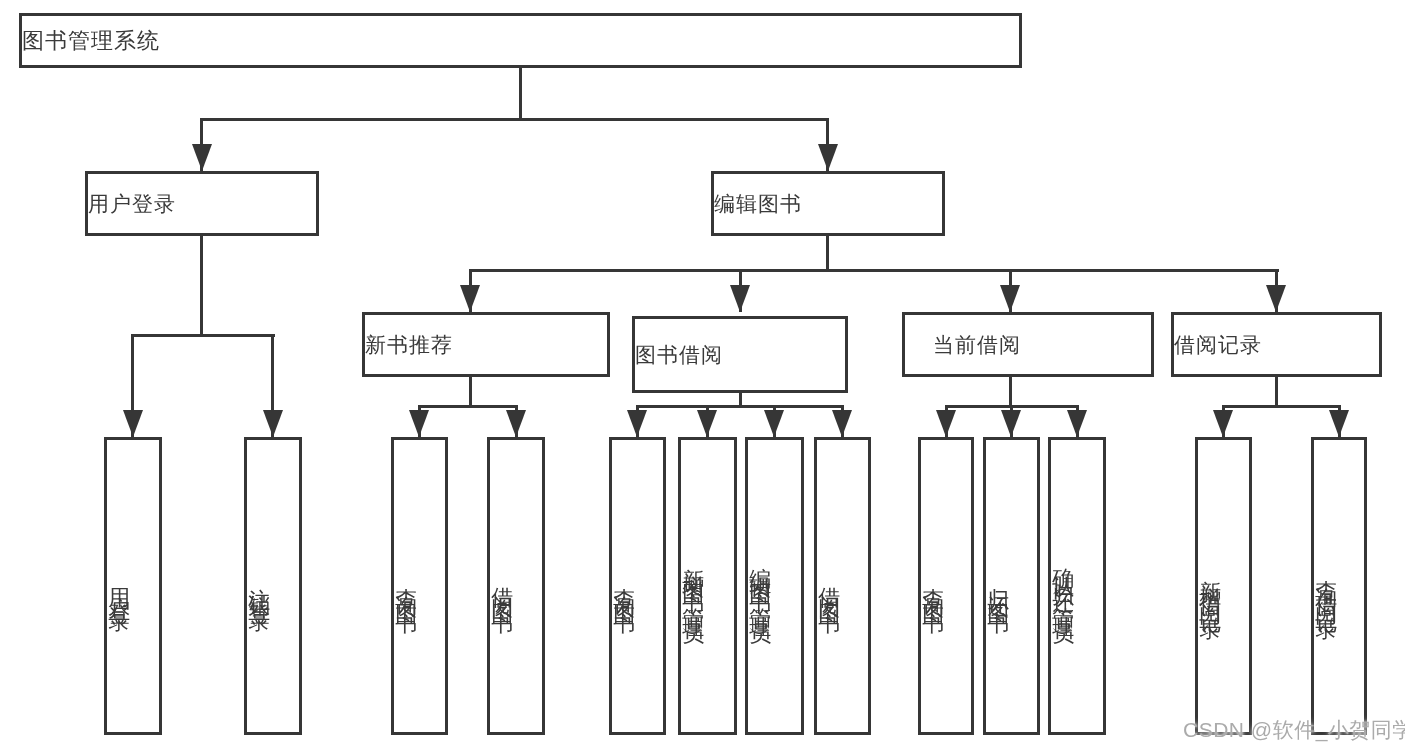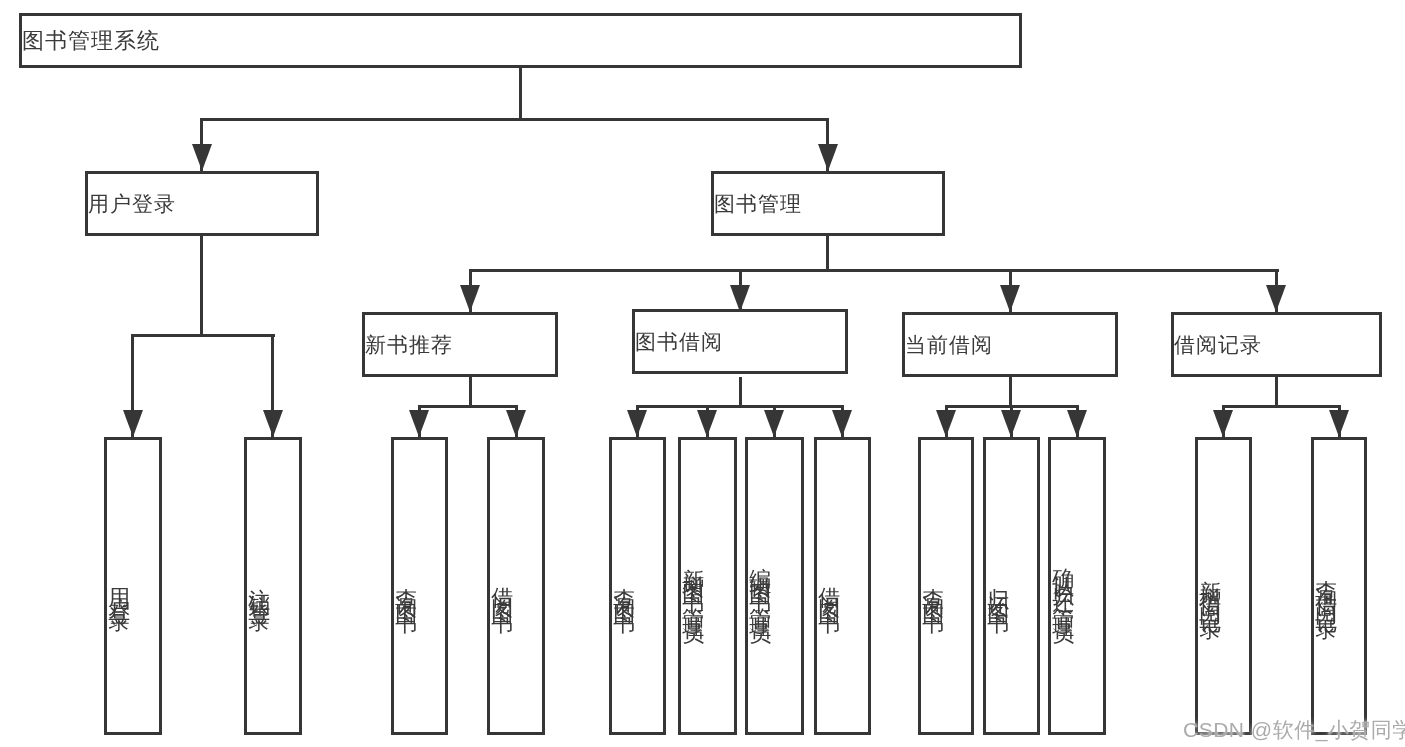--- a/index.html
+++ b/index.html
@@ -122,32 +122,32 @@
 
   <div class="box" style="left:19px;top:13px;width:1003px;height:55px;">
     <span class="hlabel root-label">图书管理系统</span>
   </div>
 
   <div class="box" style="left:85px;top:171px;width:234px;height:65px;">
     <span class="hlabel">用户登录</span>
   </div>
 
   <div class="box" style="left:711px;top:171px;width:234px;height:65px;">
-    <span class="hlabel">图书管理</span>
+    <span class="hlabel">编辑图书</span>
   </div>
 
-  <div class="box" style="left:362px;top:312px;width:196px;height:65px;">
+  <div class="box" style="left:362px;top:312px;width:248px;height:65px;">
     <span class="hlabel">新书推荐</span>
   </div>
 
-  <div class="box" style="left:632px;top:309px;width:216px;height:65px;">
+  <div class="box" style="left:632px;top:316px;width:216px;height:77px;">
     <span class="hlabel">图书借阅</span>
   </div>
 
-  <div class="box" style="left:902px;top:312px;width:216px;height:65px;">
+  <div class="box" style="left:902px;top:312px;width:252px;height:65px;padding-left:28px;">
     <span class="hlabel">当前借阅</span>
   </div>
 
   <div class="box" style="left:1171px;top:312px;width:211px;height:65px;">
     <span class="hlabel">借阅记录</span>
   </div>
 
   <div class="box leaf" style="left:104px;top:437px;width:58px;height:298px;">
     <span class="vlabel">用户登录</span>
   </div>

